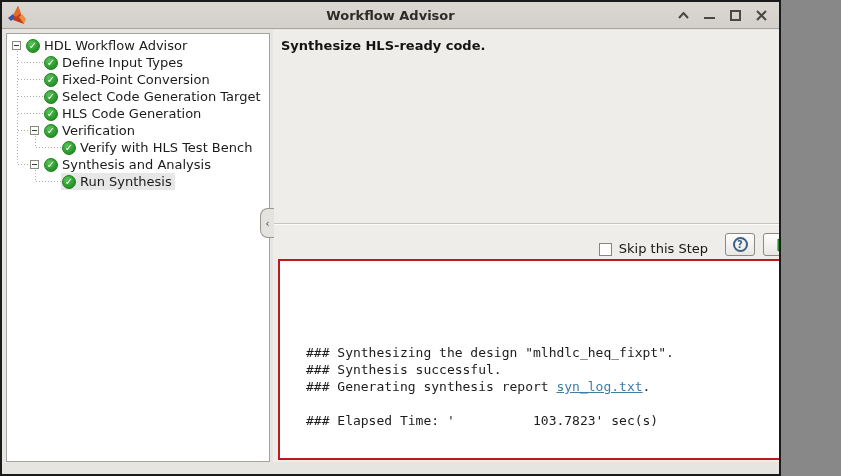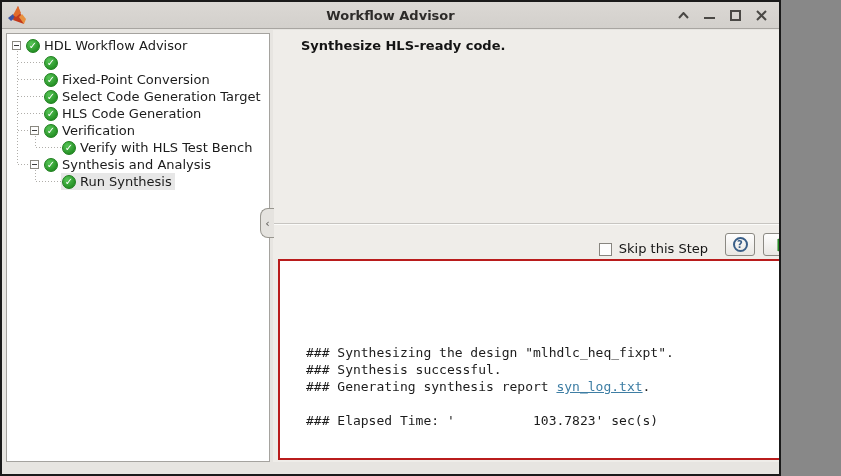--- a/index.html
+++ b/index.html
@@ -53,21 +53,21 @@
   }
   .vline {
     position:absolute; width:1px;
     background:repeating-linear-gradient(#b0aeaa 0 1px,transparent 1px 3px);
   }
   
   .right-region {
     position:absolute; left:271px; top:28px; width:564px; height:432px;
     background:#efede9;
   }
-  .step-heading { padding:8px 8px 0 8px; font-size:13px; font-weight:bold; color:#141414;margin-left:20px; }
+  .step-heading { padding:8px 8px 0 8px; font-size:13px; font-weight:bold; color:#141414; }
   .separator {
     position:absolute; left:0; right:0; top:193px; height:0;
     border-top:1px solid #c7c5c1; border-bottom:1px solid #fbfbf9;
   }
   .toolbar {
     position:absolute; left:0; right:0; top:196px; height:30px;
     display:flex; align-items:flex-end; justify-content:flex-end; padding-right:3px;
   }
   .checkbox {
     width:13px; height:13px; box-sizing:border-box; background:#fdfdfd;
@@ -150,20 +150,21 @@
           <span class="expander"></span>
           <span class="node">
             <span class="check">✓</span>
             <span>HDL Workflow Advisor</span>
           </span>
         </div>
         <div class="trow pad1">
           <span class="stub w25"></span>
           <span class="node">
             <span class="check">✓</span>
+            <span>Define Input Types</span>
           </span>
         </div>
         <div class="trow pad1">
           <span class="stub w25"></span>
           <span class="node">
             <span class="check">✓</span>
             <span>Fixed-Point Conversion</span>
           </span>
         </div>
         <div class="trow pad1">

